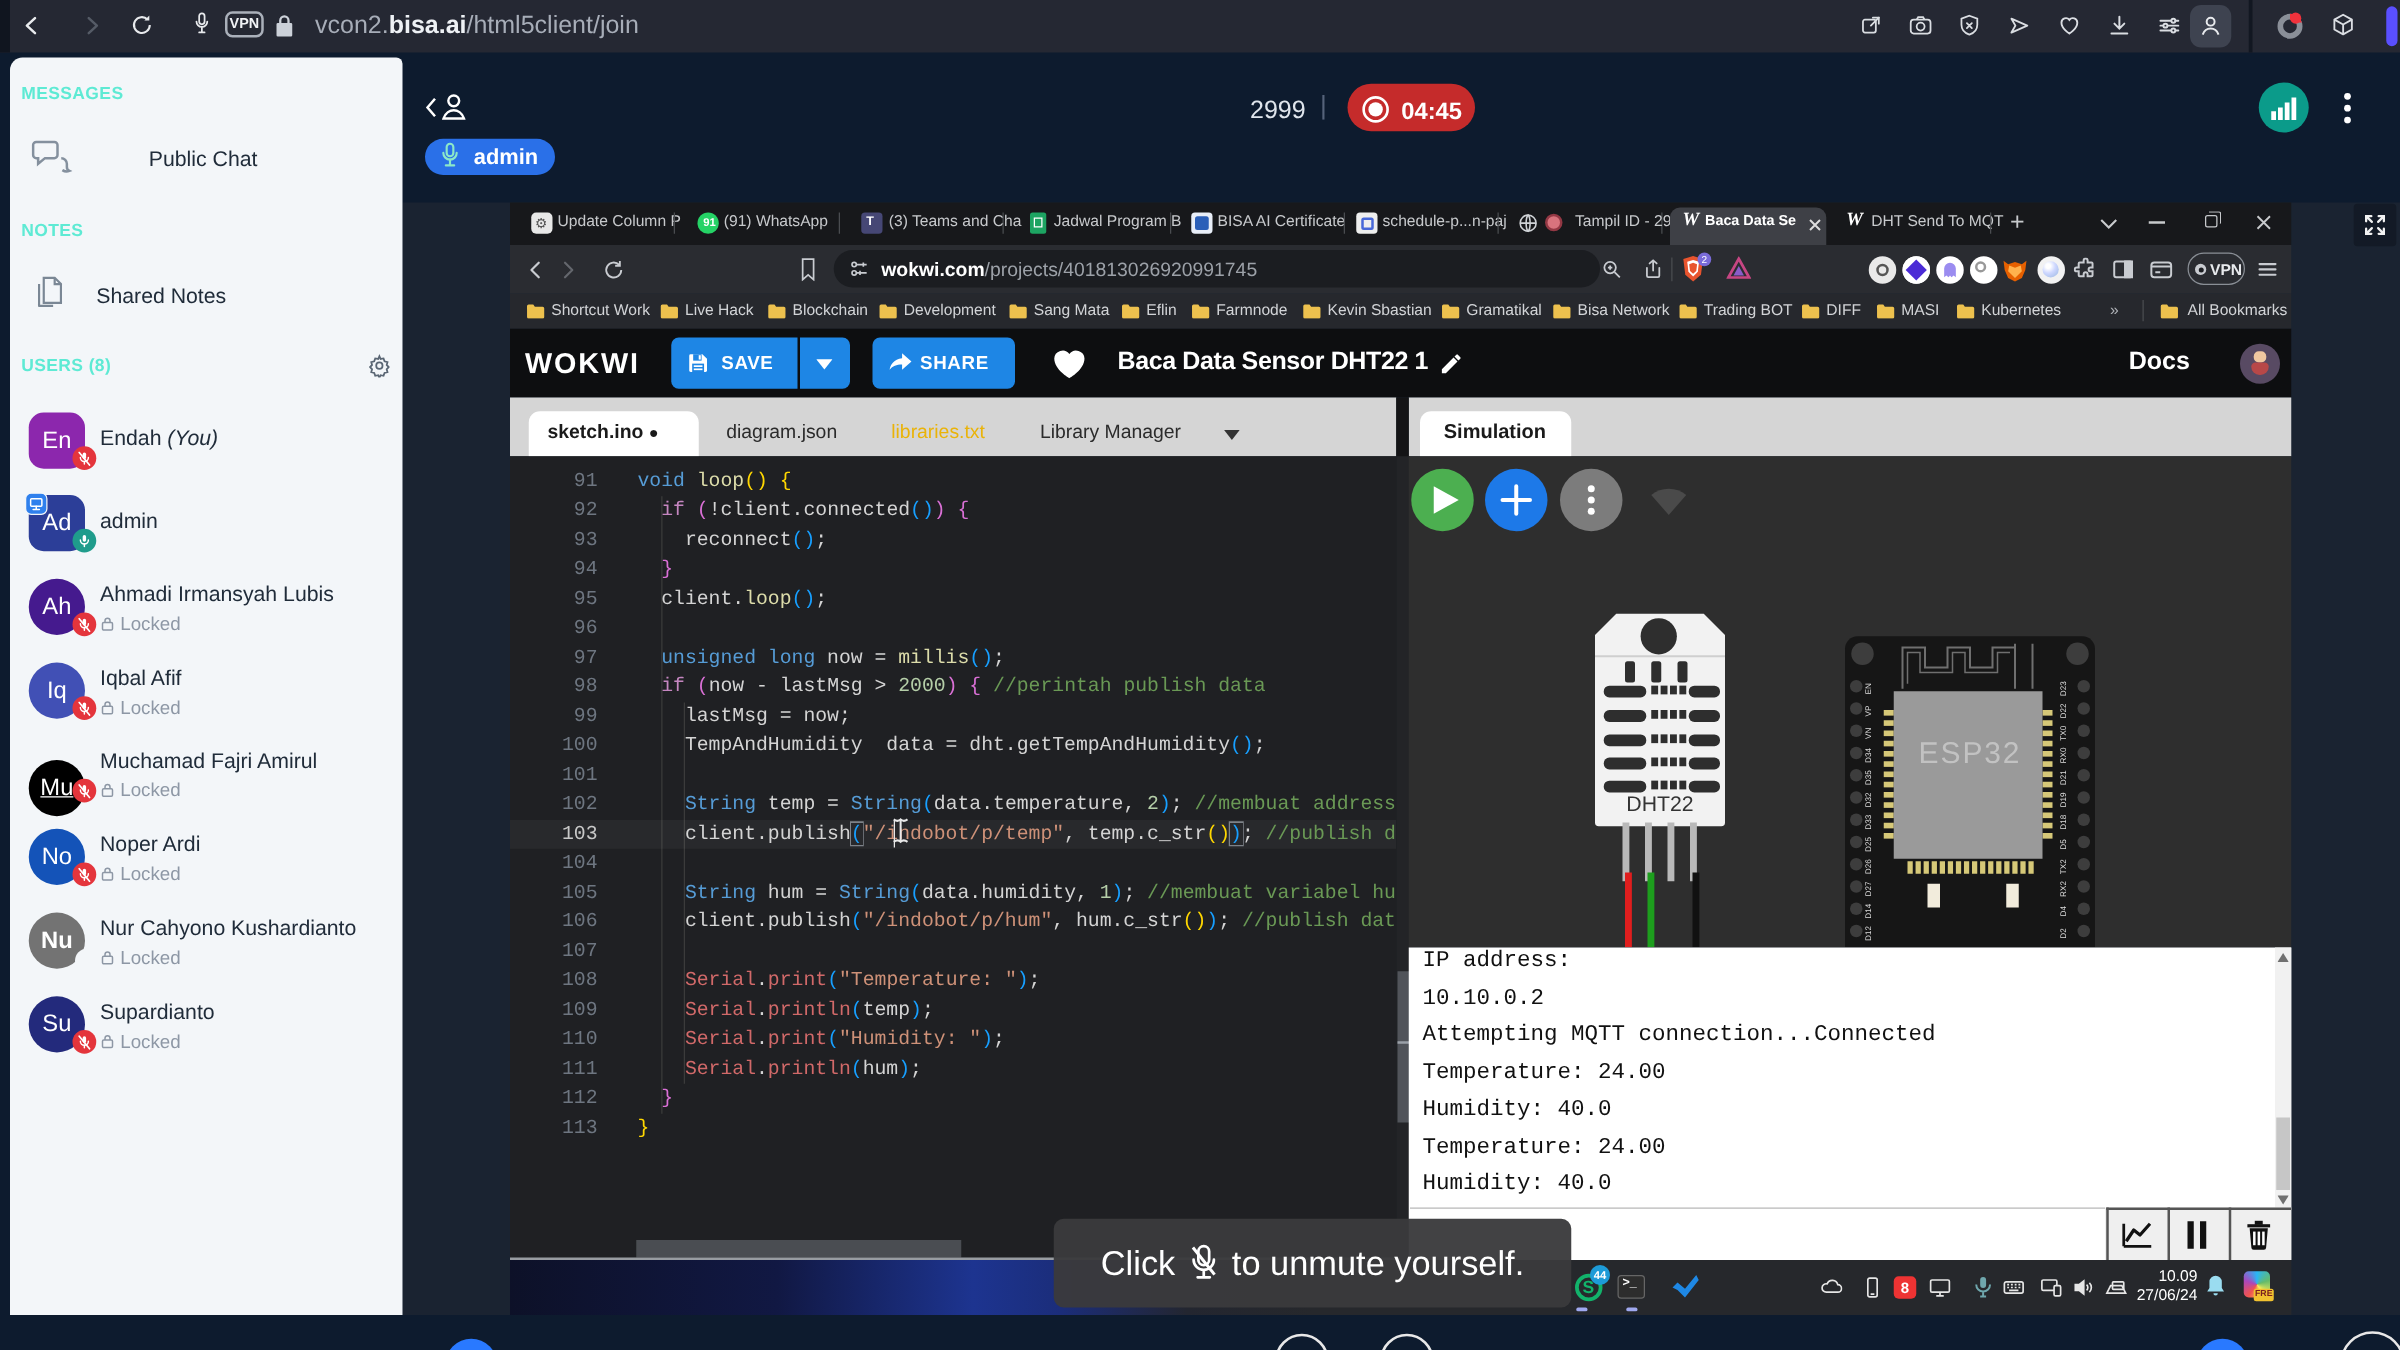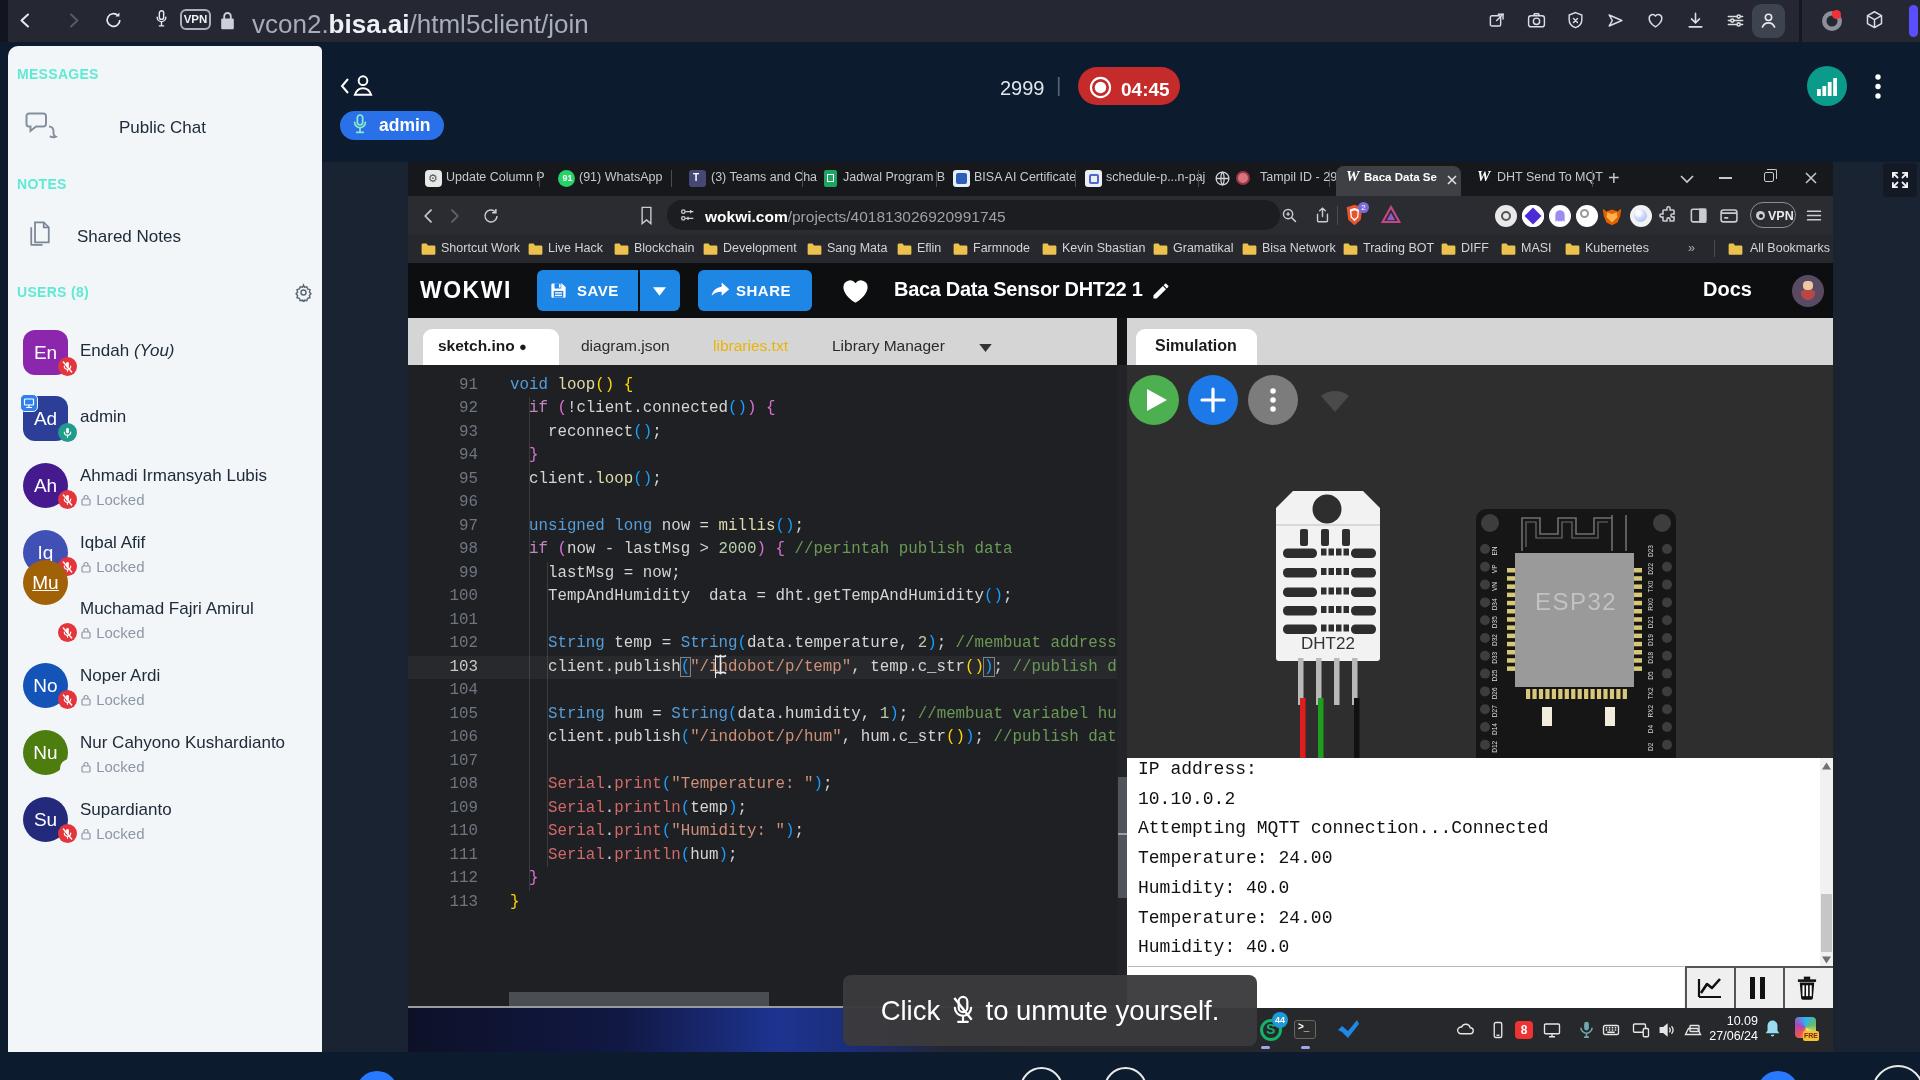--- a/index.html
+++ b/index.html
@@ -64,21 +64,21 @@
     </svg>
  <svg class="ic" style="left:155px;top:9px" width="13" height="23" viewBox="0 0 24 40" fill="none" stroke="#e8eaed" stroke-width="2.6" stroke-linecap="round">
       <rect x="8" y="2" width="8" height="16" rx="4"></rect>
       <path d="M4 14a8 8 0 0 0 16 0"></path>
       <path d="M12 23v6M8 30h8"></path>
     </svg>
  <div class="abs" style="left:180px;top:9px;width:31px;height:21px;border:2px solid #aab0ba;border-radius:6px;color:#f0f2f5;font-size:11.5px;font-weight:bold;text-align:center;line-height:17px;">VPN</div>
  <svg class="ic" style="left:219px;top:10px" width="17px" height="21" viewBox="0 0 24 30" fill="#ccd1d9">
       <path d="M6 12V9a6 6 0 0 1 12 0v3h1.5a1.5 1.5 0 0 1 1.5 1.5V26a1.5 1.5 0 0 1-1.5 1.5h-15A1.5 1.5 0 0 1 3 26V13.5A1.5 1.5 0 0 1 4.5 12zm2.6 0h6.8V9a3.4 3.4 0 0 0-6.8 0z"></path>
     </svg>
- <div class="abs" style="left:252px;top:9px;font-size:26px;color:#a7adb8;">vcon2.<span style="color:#eef1f5;font-weight:bold;">bisa.ai</span><span style="color:#a7adb8;">/html5client/join</span></div>
+ <div class="abs" style="left:252px;top:9px;font-size:20px;color:#a7adb8;">vcon2.<span style="color:#eef1f5;font-weight:bold;">bisa.ai</span><span style="color:#a7adb8;">/html5client/join</span></div>
  <svg class="ic" style="left:1488px" width="19" height="19" viewBox="0 0 24 24" fill="none" stroke="#dadde2" stroke-width="1.8">
       <rect x="3" y="6" width="13" height="13" rx="2"></rect>
       <path d="M13 4h6v6" stroke-linecap="round"></path>
       <path d="M19 4l-8 8" stroke-linecap="round"></path>
     </svg>
  <svg class="ic" style="left:1527px" width="19" height="19" viewBox="0 0 24 24" fill="none" stroke="#dadde2" stroke-width="1.8">
       <rect x="2" y="6" width="20" height="14" rx="3"></rect>
       <circle cx="12" cy="13" r="4"></circle>
       <path d="M8 6l1.5-2.5h5L16 6"></path>
     </svg>
@@ -187,21 +187,21 @@
       <path d="M8 11V8a4 4 0 0 1 8 0v3"></path>
     </svg> Locked</div>
 <div class="badge" style="left:58px;top:557px;background:#e4353c;">
     <svg width="11" height="12" viewBox="0 0 24 26" fill="none" stroke="#fff" stroke-width="2.6" stroke-linecap="round">
       <rect x="9" y="2" width="6" height="12" rx="3" fill="#fff" stroke="none"></rect>
       <path d="M5 11a7 7 0 0 0 14 0"></path>
       <path d="M12 18v4"></path>
       <path d="M3 2l18 22" stroke-width="3"></path>
     </svg>
   </div>
-<div class="avacirc" style="top:560px;background:#a16207;text-decoration:underline;">Mu</div>
+<div class="avacirc" style="top:608px;background:#000000;text-decoration:underline;">Mu</div>
 <div class="sname" style="top:599px;">Muchamad Fajri Amirul</div>
 <div class="slock" style="top:624px;"><svg style="vertical-align:-2px" width="12" height="14" viewBox="0 0 24 26" fill="none" stroke="#8d97a5" stroke-width="2.4">
       <rect x="4" y="11" width="16" height="12" rx="2"></rect>
       <path d="M8 11V8a4 4 0 0 1 8 0v3"></path>
     </svg> Locked</div>
 <div class="badge" style="left:58px;top:623px;background:#e4353c;">
     <svg width="11" height="12" viewBox="0 0 24 26" fill="none" stroke="#fff" stroke-width="2.6" stroke-linecap="round">
       <rect x="9" y="2" width="6" height="12" rx="3" fill="#fff" stroke="none"></rect>
       <path d="M5 11a7 7 0 0 0 14 0"></path>
       <path d="M12 18v4"></path>
@@ -215,21 +215,21 @@
       <path d="M8 11V8a4 4 0 0 1 8 0v3"></path>
     </svg> Locked</div>
 <div class="badge" style="left:58px;top:690px;background:#e4353c;">
     <svg width="11" height="12" viewBox="0 0 24 26" fill="none" stroke="#fff" stroke-width="2.6" stroke-linecap="round">
       <rect x="9" y="2" width="6" height="12" rx="3" fill="#fff" stroke="none"></rect>
       <path d="M5 11a7 7 0 0 0 14 0"></path>
       <path d="M12 18v4"></path>
       <path d="M3 2l18 22" stroke-width="3"></path>
     </svg>
   </div>
-<div class="avacirc" style="top:730px;background:#4d7c0f;">Nu</div>
+<div class="avacirc" style="top:730px;background:#737373;font-weight:bold;">Nu</div>
 <div class="sname" style="top:733px;">Nur Cahyono Kushardianto</div>
 <div class="slock" style="top:758px;"><svg style="vertical-align:-2px" width="12" height="14" viewBox="0 0 24 26" fill="none" stroke="#8d97a5" stroke-width="2.4">
       <rect x="4" y="11" width="16" height="12" rx="2"></rect>
       <path d="M8 11V8a4 4 0 0 1 8 0v3"></path>
     </svg> Locked</div>
 <div class="badge" style="left:60px;top:759px;background:#f3f6f9;"></div>
 <div class="avacirc" style="top:797px;background:#232a7c;">Su</div>
 <div class="sname" style="top:800px;">Supardianto</div>
 <div class="slock" style="top:825px;"><svg style="vertical-align:-2px" width="12" height="14" viewBox="0 0 24 26" fill="none" stroke="#8d97a5" stroke-width="2.4">
       <rect x="4" y="11" width="16" height="12" rx="2"></rect>

